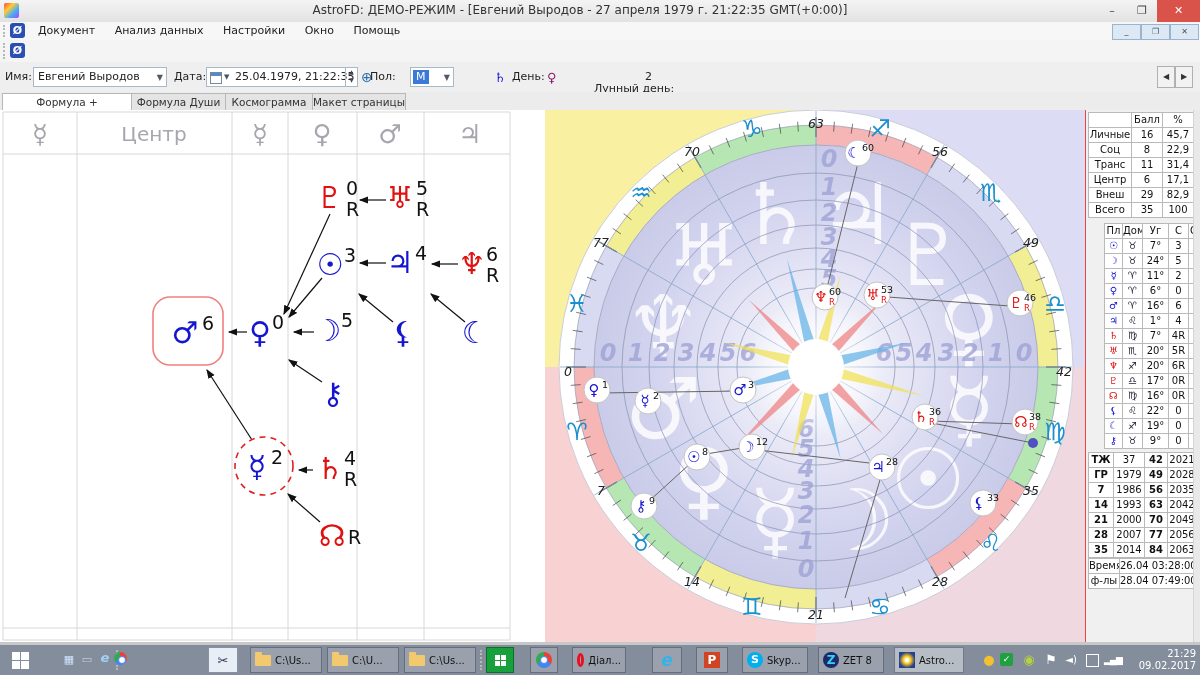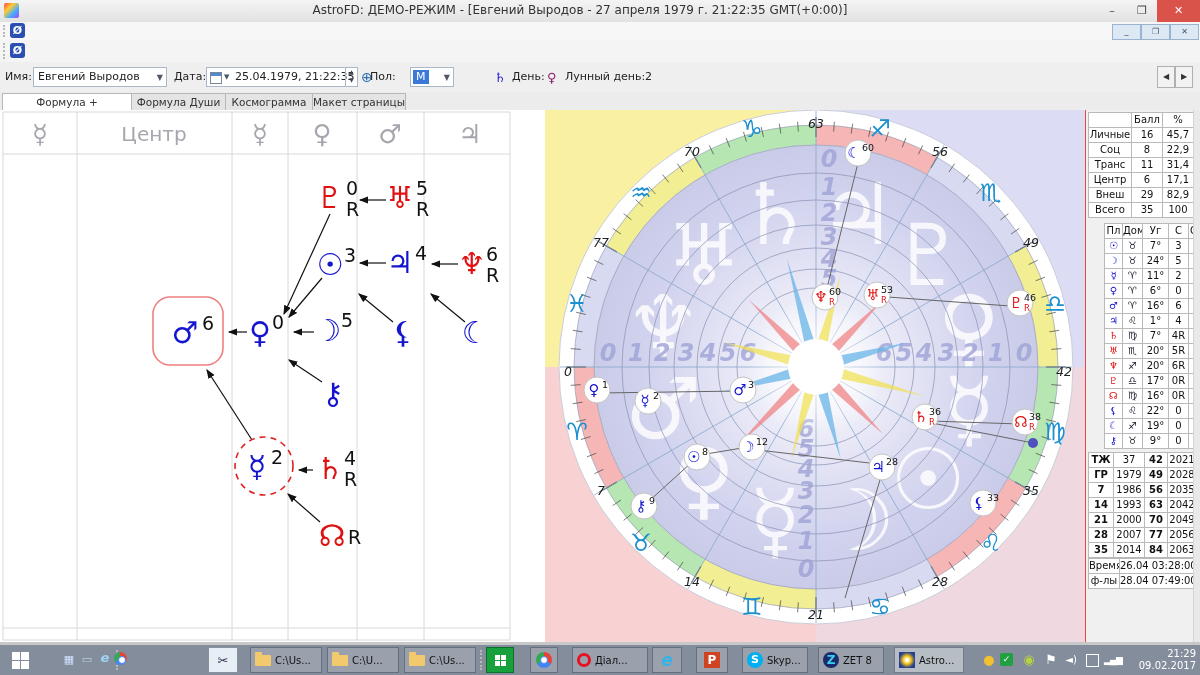--- a/index.html
+++ b/index.html
@@ -63,20 +63,27 @@
     <div class="abs" style="left:4px;top:3px;width:15px;height:15px;background:linear-gradient(135deg,#f44,#fc3,#4af,#a4f);border-radius:2px;"></div>
     <div id="title-text" class="abs">AstroFD: ДЕМО-РЕЖИМ - [Евгений Выродов - 27 апреля 1979 г. 21:22:35 GMT(+0:00)]</div>
     <div class="abs winbtn" style="left:1097px;width:30px;">–</div>
     <div class="abs winbtn" style="left:1127px;width:30px;">❐</div>
     <div id="btn-close" class="abs winbtn">✕</div>
   </div>
 
   <div id="menubar" class="abs">
     <div class="abs grip" style="left:3px;"></div>
     <span class="abs applogo" style="left:10px;top:1px;">Ø</span>
+    <div class="abs" style="left:30px;top:0;">
+      <span class="menu-item">Документ</span>
+      <span class="menu-item">Анализ данных</span>
+      <span class="menu-item">Настройки</span>
+      <span class="menu-item">Окно</span>
+      <span class="menu-item">Помощь</span>
+    </div>
     <div class="abs childbtn" style="left:1112px;">_</div>
     <div class="abs childbtn" style="left:1141px;">❐</div>
     <div class="abs childbtn" style="left:1170px;">✕</div>
   </div>
 
   <div id="toolbar1" class="abs">
     <div class="abs grip" style="left:3px;"></div>
     <span class="abs applogo" style="left:10px;top:3px;">Ø</span>
   </div>
 
@@ -96,21 +103,21 @@
     <span class="abs" style="left:361px;top:7px;color:#2a6fb0;font-size:14px;">⊕</span>
     <span class="abs tlabel" style="left:370px;">Пол:</span>
     <div class="abs field" style="left:410px;width:42px;">
       <span id="sex-sel" style="position:absolute;left:2px;top:2px;height:14px;line-height:14px;">М</span>
       <span class="combo-arrow">▼</span>
     </div>
     <span class="abs tlabel" style="left:456px;margin-top:44px;">Год:</span>
     <span class="abs tlabel blue" style="left:494px;font-size:13px;">♄</span>
     <span class="abs tlabel" style="left:512px;">День:</span>
     <span class="abs tlabel" style="left:547px;font-size:13px;color:#8a1a6a;">♀</span>
-    <span class="abs tlabel" style="left:565px;">Лунный день:</span>
+    <span class="abs tlabel" style="left:594px;margin-top:12px;">Лунный день:</span>
     <span class="abs tlabel" style="left:645px;">2</span>
     <div class="abs navbtn" style="left:1157px;">◀</div>
     <div class="abs navbtn" style="left:1175px;">▶</div>
   </div>
 
   <div id="tabbar" class="abs">
     <div class="abs tab active" style="left:2px;width:128px;">Формула + Космограмма</div>
     <div class="abs tab" style="left:131px;width:93px;">Формула Души</div>
     <div class="abs tab" style="left:225px;width:86px;">Космограмма</div>
     <div class="abs tab" style="left:312px;width:92px;">Макет страницы</div>
@@ -713,21 +720,21 @@
       <span class="winlogo small">
         <span></span>
         <span></span>
         <span></span>
         <span></span>
       </span>
     </div>
   <div class="abs tbtn" style="left:530px;width:28px;justify-content:center;">
       <span class="chrome"></span>
     </div>
-  <div class="abs tbtn" style="left:572px;width:76px;">
+  <div class="abs tbtn" style="left:572px;width:54px;">
       <span style="width:14px;height:14px;border:3px solid #e81123;border-radius:50%;box-sizing:border-box;display:inline-block;"></span>
       <span>Діал...</span>
     </div>
   <div class="abs tbtn" style="left:652px;width:30px;justify-content:center;">
       <span style="color:#35b3e8;font-size:17px;font-style:italic;font-weight:bold;">e</span>
     </div>
   <div class="abs tbtn" style="left:696px;width:32px;justify-content:center;">
       <span style="width:16px;height:16px;background:#d04423;color:#fff;font-weight:bold;font-size:12px;text-align:center;line-height:16px;display:inline-block;">P</span>
     </div>
   <div class="abs tbtn" style="left:742px;width:66px;">

